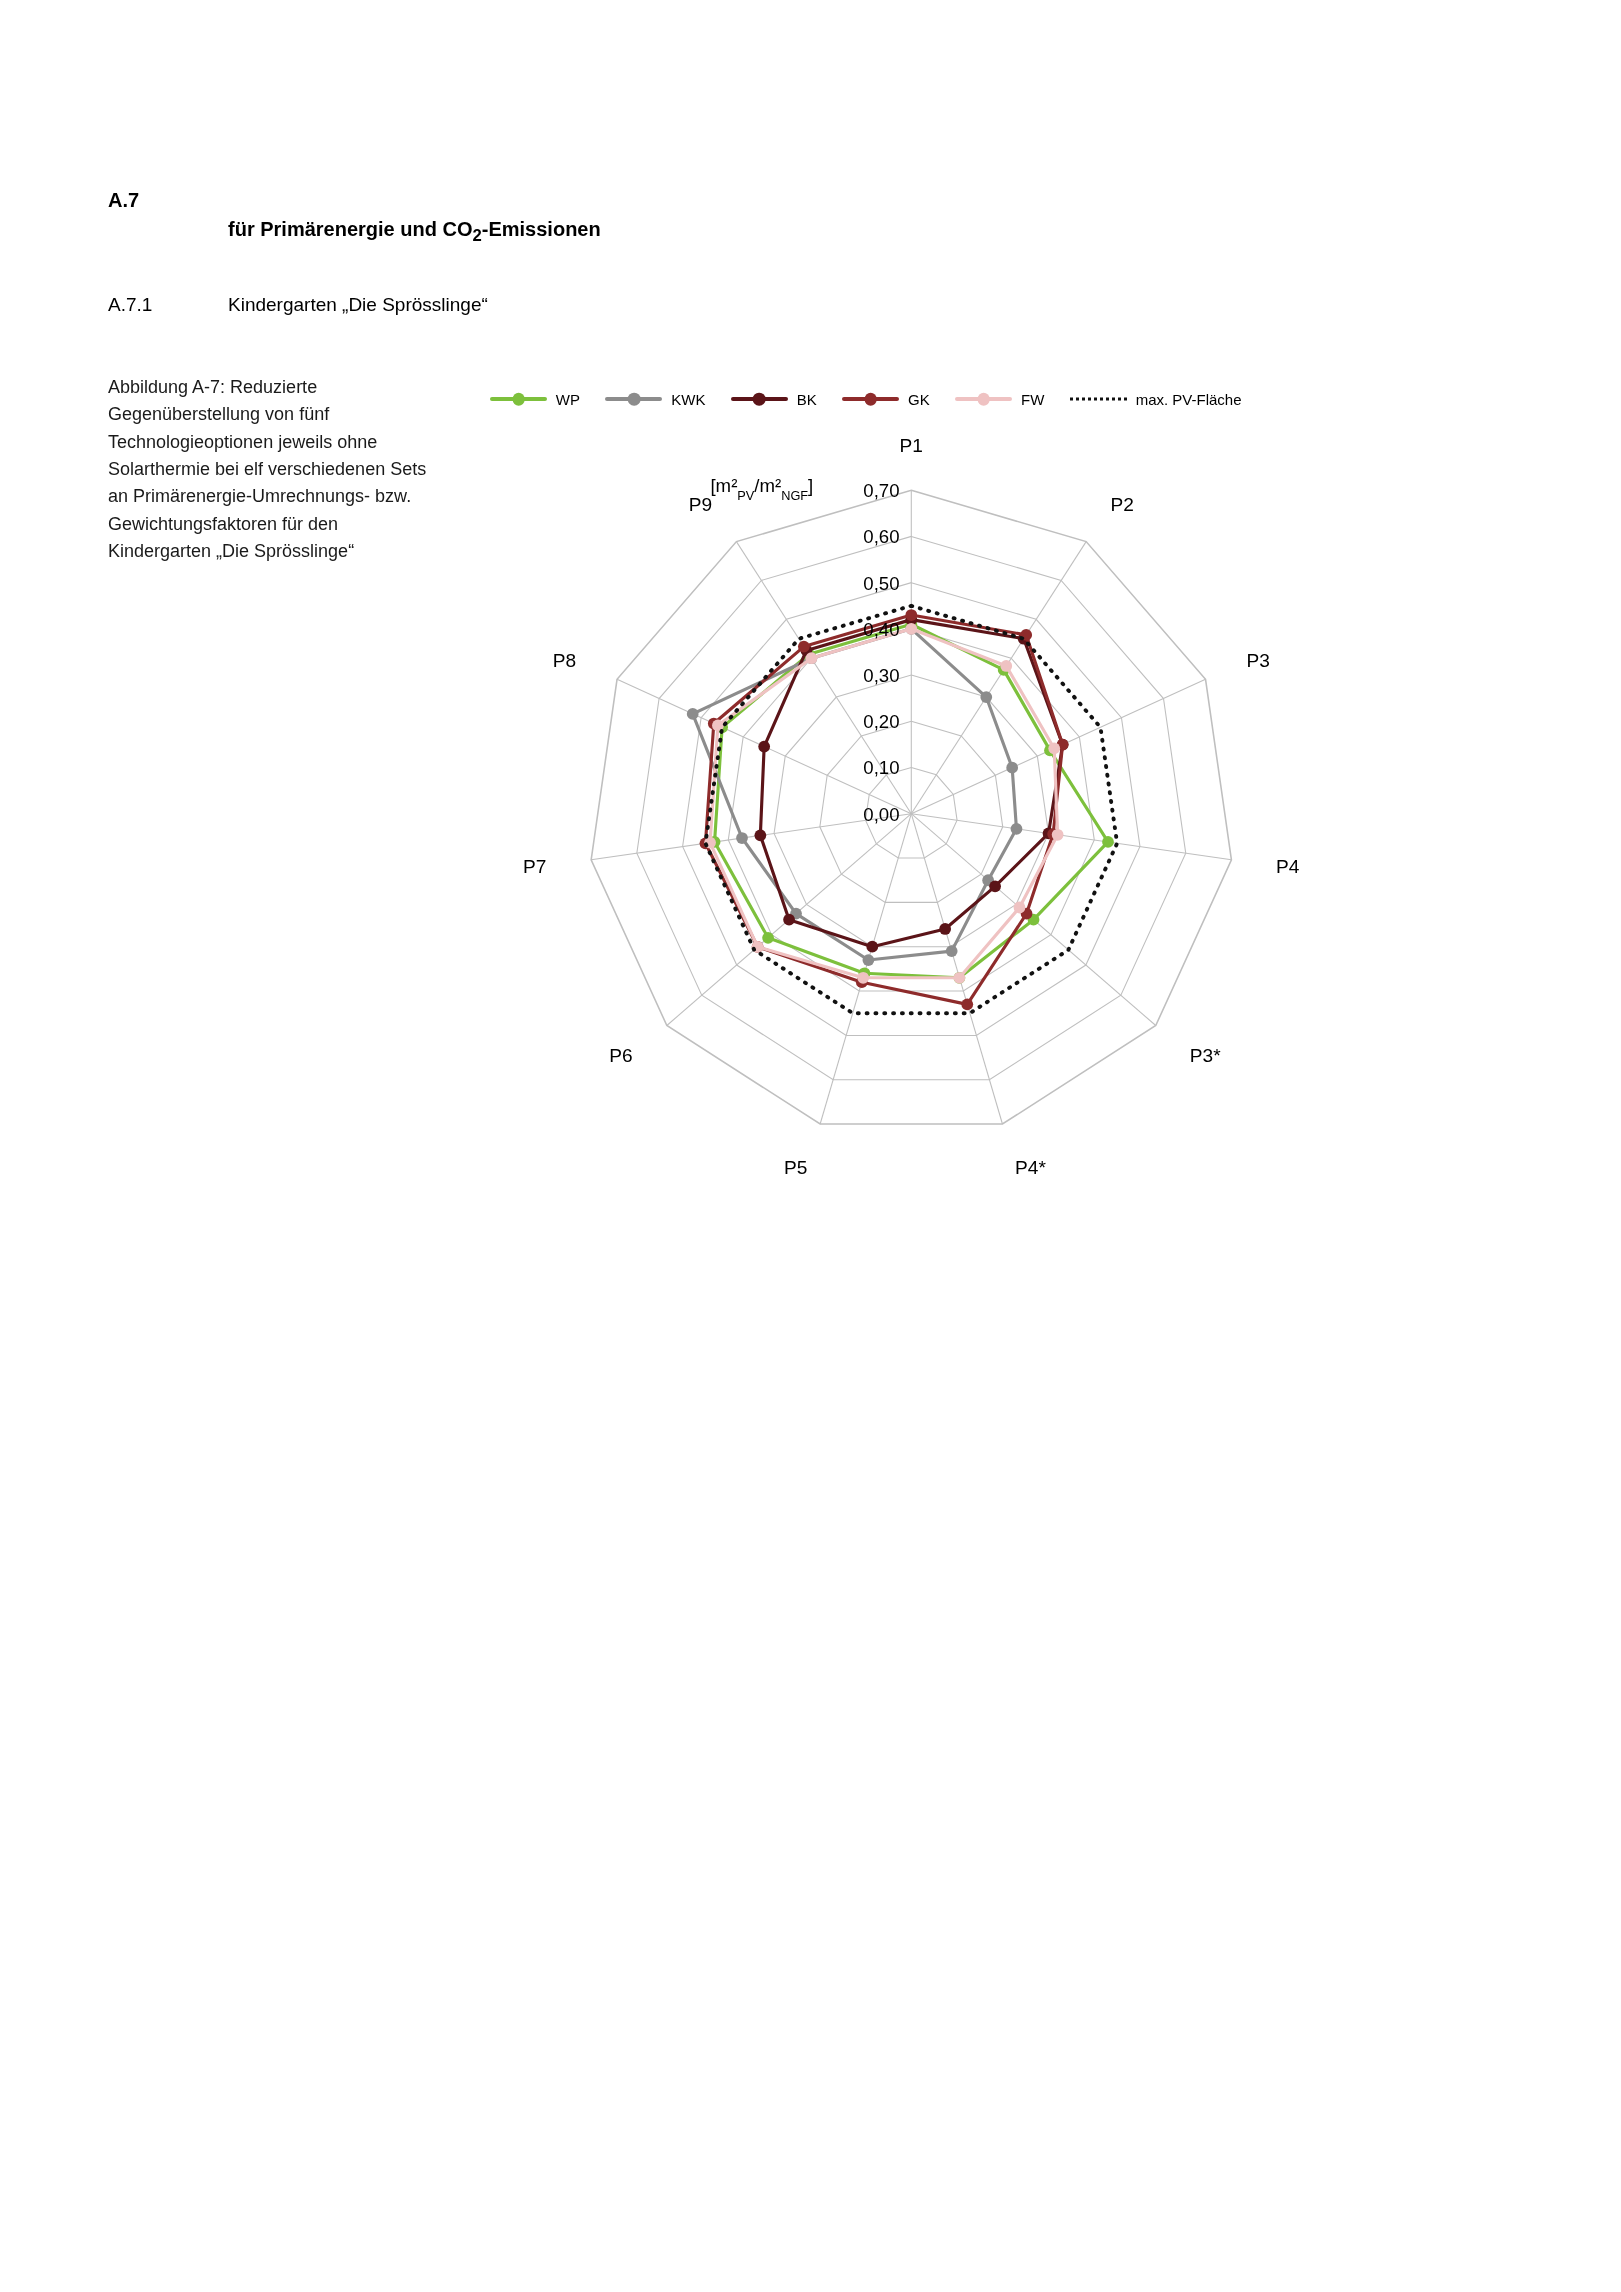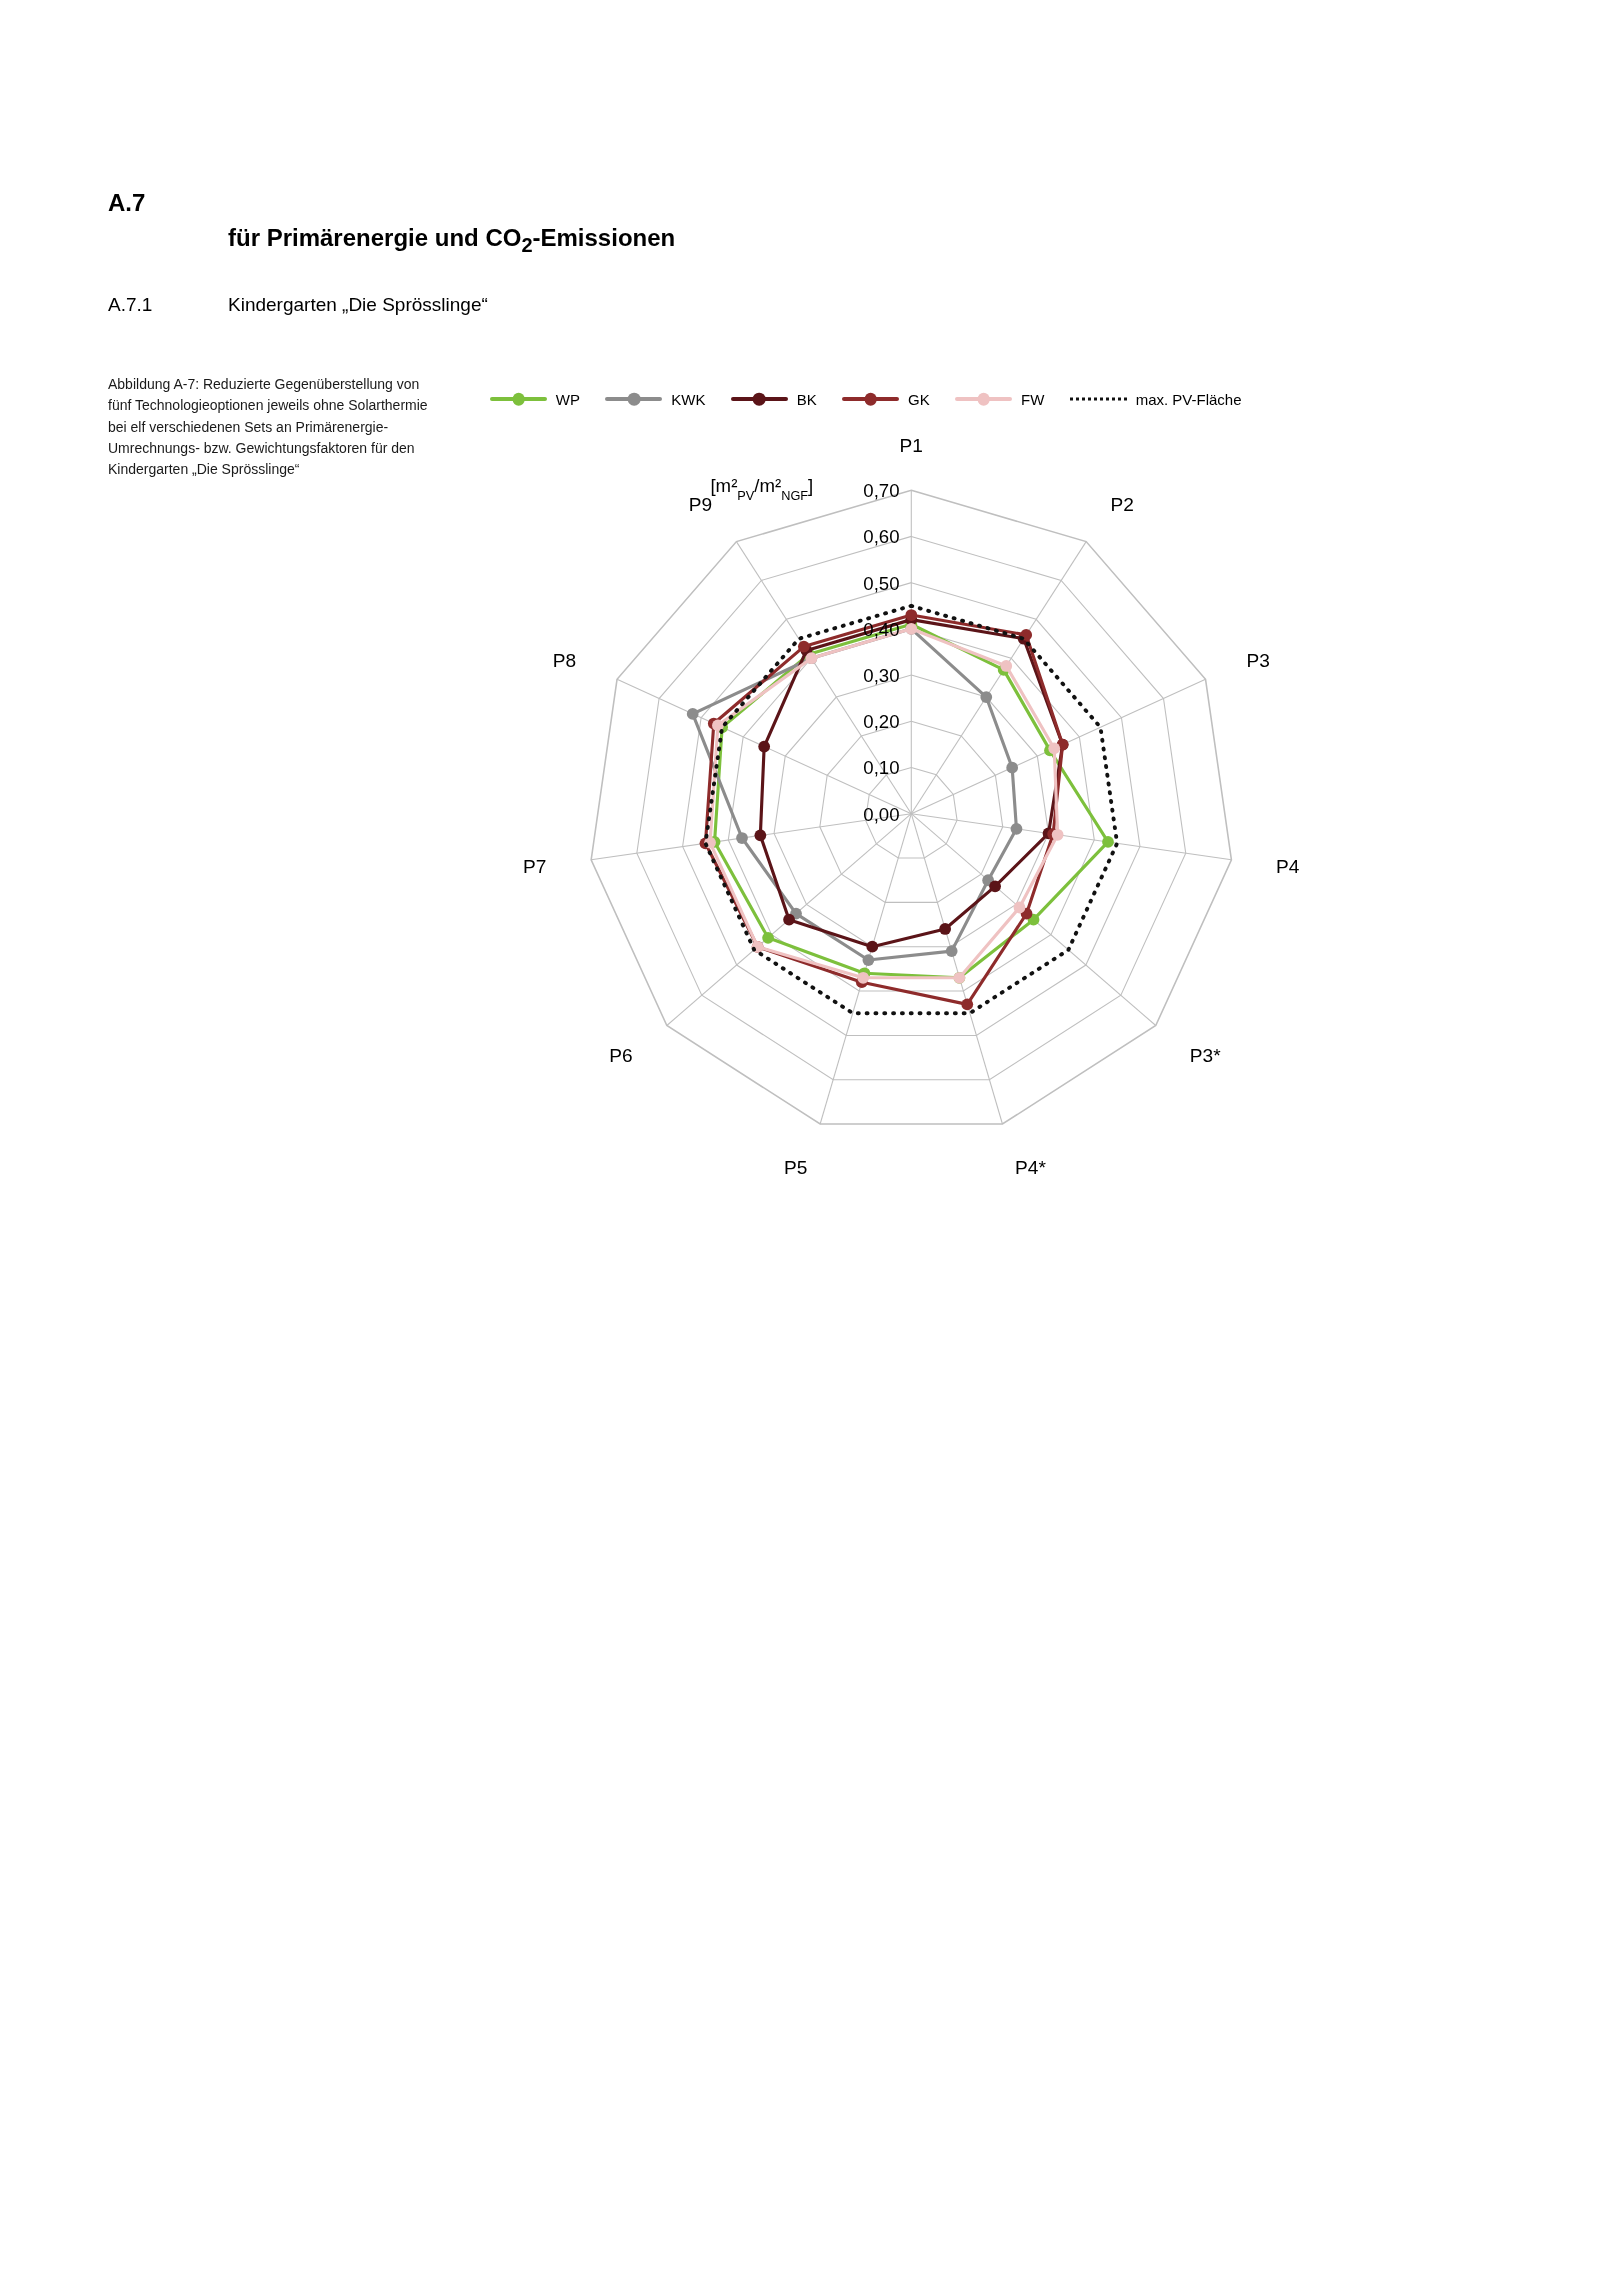--- a/index.html
+++ b/index.html
@@ -34,21 +34,21 @@
     margin-top: 7.8px;
     border-bottom: 1.3px solid #8a8a8a;
     width: 1362px;
   }
   
   .section-heading {
     position: absolute;
     left: 108px;
     top: 186px;
     width: 1372px;
-    font-size: 24px;
+    font-size: 20px;
     font-weight: bold;
     line-height: 1.45;
   }
   .section-heading .num {
     position: absolute;
     left: 0;
     top: 0;
   }
   .section-heading .txt {
     display: block;
@@ -70,21 +70,21 @@
   .sub-heading .txt {
     display: block;
     margin-left: 120px;
   }
   
   .caption {
     position: absolute;
     left: 108px;
     top: 374px;
     width: 323px;
-    font-size: 14px;
+    font-size: 18px;
     line-height: 1.52;
     color: #1a1a1a;
   }
   
   .figure {
     position: absolute;
     left: 431px;
     top: 363px;
     width: 1039px;
     height: 921px;

